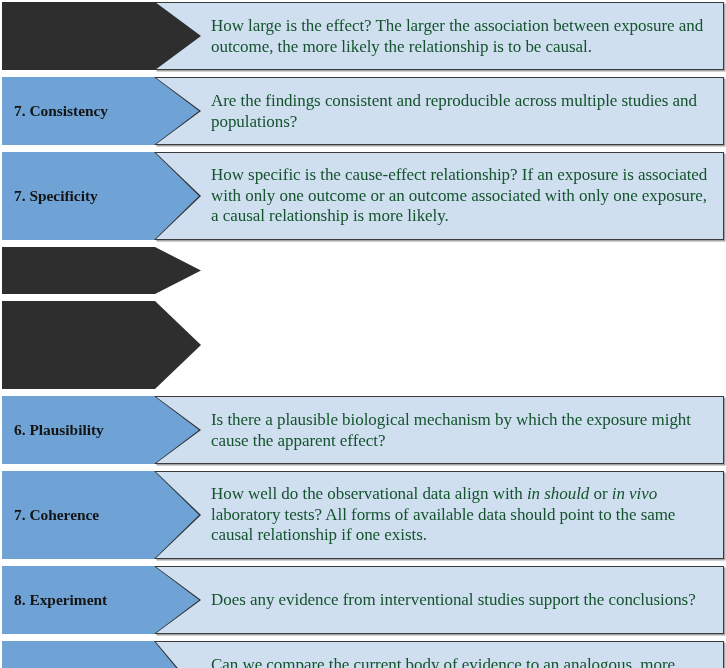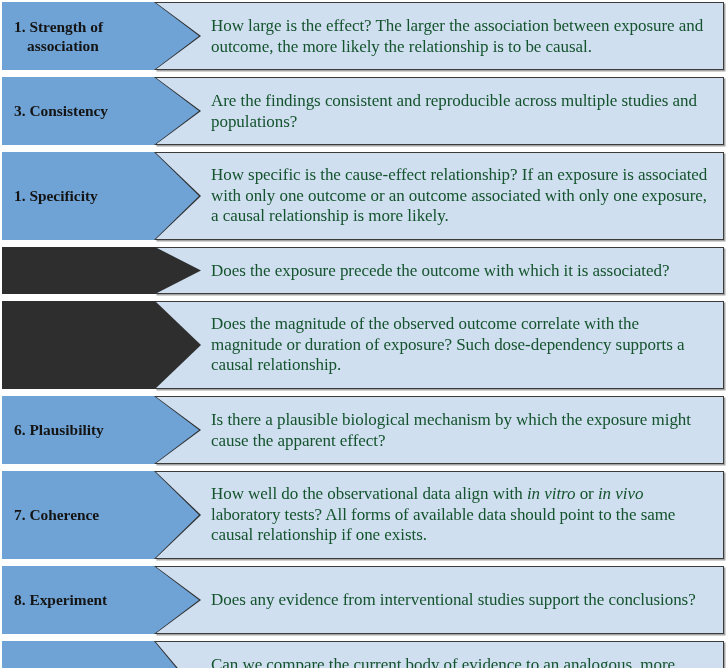--- a/index.html
+++ b/index.html
@@ -108,75 +108,63 @@
 </head>
 <body>
 
 <div id="criteria-list">
 
   <div class="criterion-row h2">
     <div class="desc-panel">
       <div class="desc-text">How large is the effect? The larger the association between exposure and outcome, the more likely the relationship is to be causal.</div>
     </div>
     <div class="arrow-outline"></div>
-    <div class="arrow-label">
-      <span class="arrow-text">
-        <span>1. Strength of</span>
-        <span class="wrap2">association</span>
-      </span>
-    </div>
   </div>
 
   <div class="criterion-row h2">
     <div class="desc-panel">
       <div class="desc-text">Are the findings consistent and reproducible across multiple studies and populations?</div>
     </div>
     <div class="arrow-outline"></div>
     <div class="arrow-label">
-      <span class="arrow-text">3. Consistency</span>
+      <span class="arrow-text">7. Consistency</span>
     </div>
   </div>
 
   <div class="criterion-row h3">
     <div class="desc-panel">
       <div class="desc-text">How specific is the cause-effect relationship? If an exposure is associated with only one outcome or an outcome associated with only one exposure, a causal relationship is more likely.</div>
     </div>
     <div class="arrow-outline"></div>
     <div class="arrow-label">
-      <span class="arrow-text">1. Specificity</span>
+      <span class="arrow-text">7. Specificity</span>
     </div>
   </div>
 
   <div class="criterion-row h1">
-    <div class="desc-panel">
-      <div class="desc-text">Does the exposure precede the outcome with which it is associated?</div>
-    </div>
     <div class="arrow-outline"></div>
   </div>
 
   <div class="criterion-row h3">
-    <div class="desc-panel">
-      <div class="desc-text">Does the magnitude of the observed outcome correlate with the magnitude or duration of exposure? Such dose-dependency supports a causal relationship.</div>
-    </div>
     <div class="arrow-outline"></div>
   </div>
 
   <div class="criterion-row h2">
     <div class="desc-panel">
       <div class="desc-text">Is there a plausible biological mechanism by which the exposure might cause the apparent effect?</div>
     </div>
     <div class="arrow-outline"></div>
     <div class="arrow-label">
       <span class="arrow-text">6. Plausibility</span>
     </div>
   </div>
 
   <div class="criterion-row h3">
     <div class="desc-panel">
-      <div class="desc-text">How well do the observational data align with <em>in vitro</em> or <em>in vivo</em> laboratory tests? All forms of available data should point to the same causal relationship if one exists.</div>
+      <div class="desc-text">How well do the observational data align with <em>in should</em> or <em>in vivo</em> laboratory tests? All forms of available data should point to the same causal relationship if one exists.</div>
     </div>
     <div class="arrow-outline"></div>
     <div class="arrow-label">
       <span class="arrow-text">7. Coherence</span>
     </div>
   </div>
 
   <div class="criterion-row h2">
     <div class="desc-panel">
       <div class="desc-text">Does any evidence from interventional studies support the conclusions?</div>

